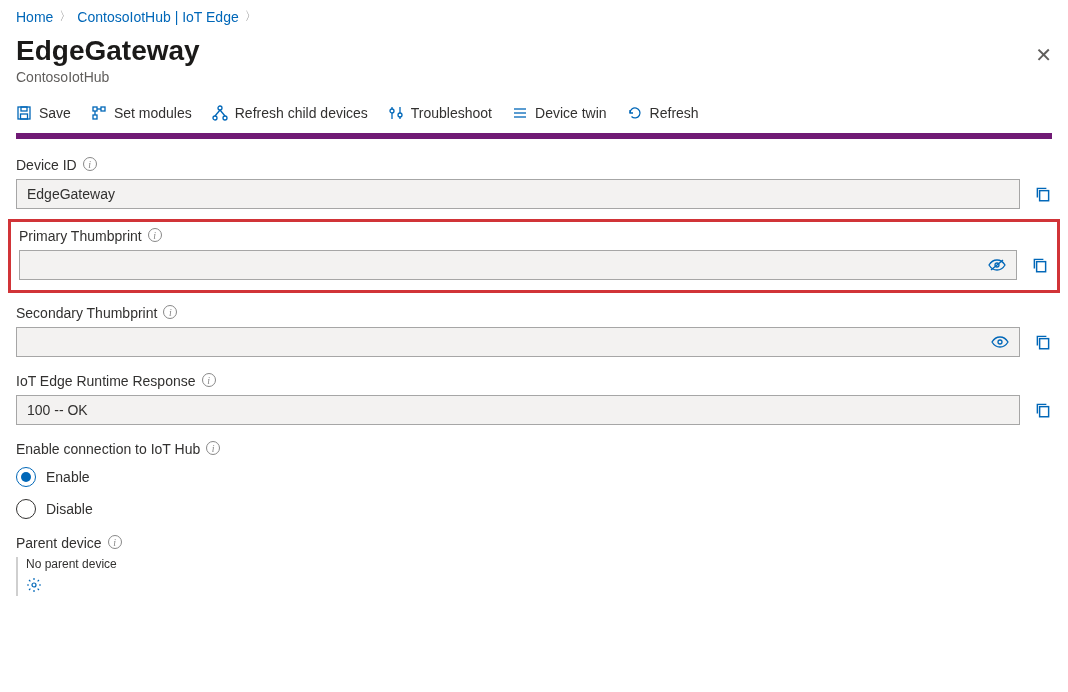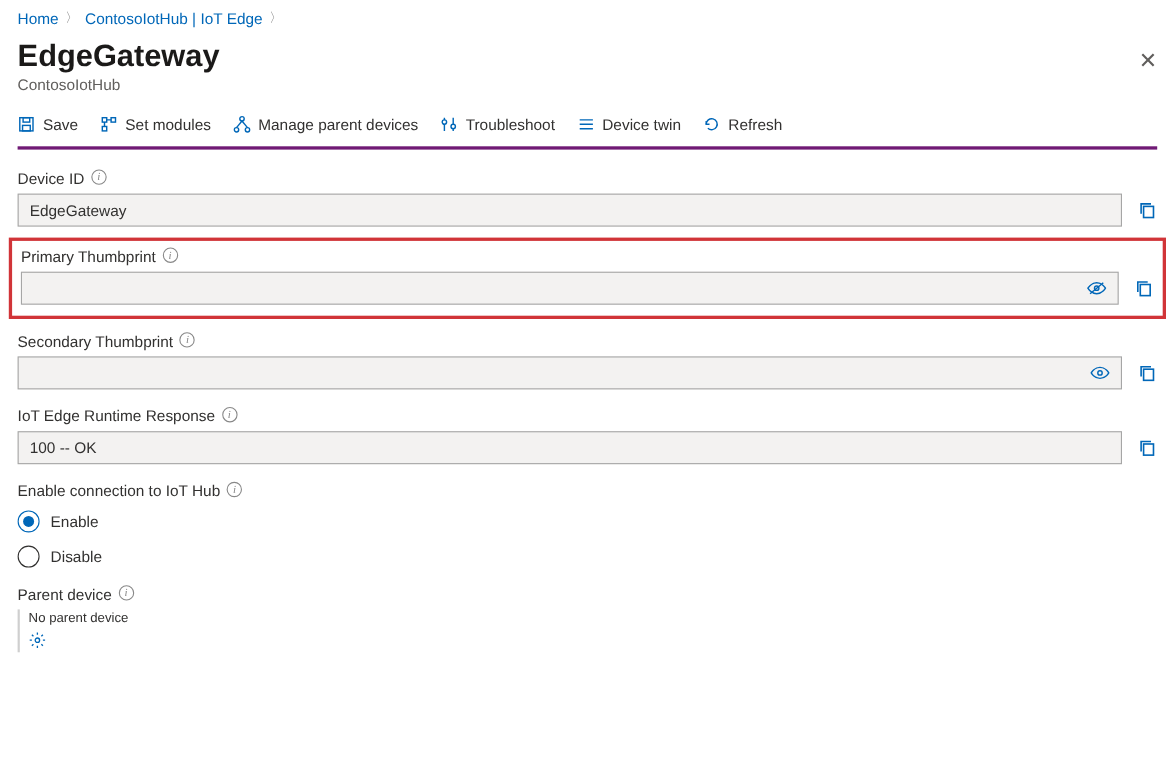--- a/index.html
+++ b/index.html
@@ -40,21 +40,21 @@
     font-size: 20px;
     color: #605e5c;
     cursor: pointer;
     margin-top: 8px;
   }
   .toolbar {
     display: flex;
     align-items: center;
     gap: 20px;
     padding: 6px 0 12px 0;
-    border-bottom: 3px solid #701a75;
+    border-bottom: 6px solid #701a75;
     margin-bottom: 18px;
   }
   .tb-item {
     display: flex;
     align-items: center;
     gap: 7px;
     color: #323130;
     cursor: pointer;
     font-size: 14px;
   }
@@ -182,21 +182,21 @@
     <span>Set modules</span>
   </div>
   <div class="tb-item">
     <svg class="azure-icon" viewBox="0 0 16 16">
         <circle cx="8" cy="3" r="2" stroke-width="1.3"></circle>
         <circle cx="3" cy="13" r="2" stroke-width="1.3"></circle>
         <circle cx="13" cy="13" r="2" stroke-width="1.3"></circle>
         <line x1="8" y1="5" x2="3" y2="11" stroke-width="1.3"></line>
         <line x1="8" y1="5" x2="13" y2="11" stroke-width="1.3"></line>
       </svg>
-    <span>Manage parent devices</span>
+    <span>Refresh child devices</span>
   </div>
   <div class="tb-item">
     <svg class="azure-icon" viewBox="0 0 16 16">
         <line x1="4" y1="2" x2="4" y2="14" stroke-width="1.3"></line>
         <line x1="12" y1="2" x2="12" y2="14" stroke-width="1.3"></line>
         <circle cx="4" cy="6" r="2" stroke-width="1.3" fill="#fff"></circle>
         <circle cx="12" cy="10" r="2" stroke-width="1.3" fill="#fff"></circle>
       </svg>
     <span>Troubleshoot</span>
   </div>

